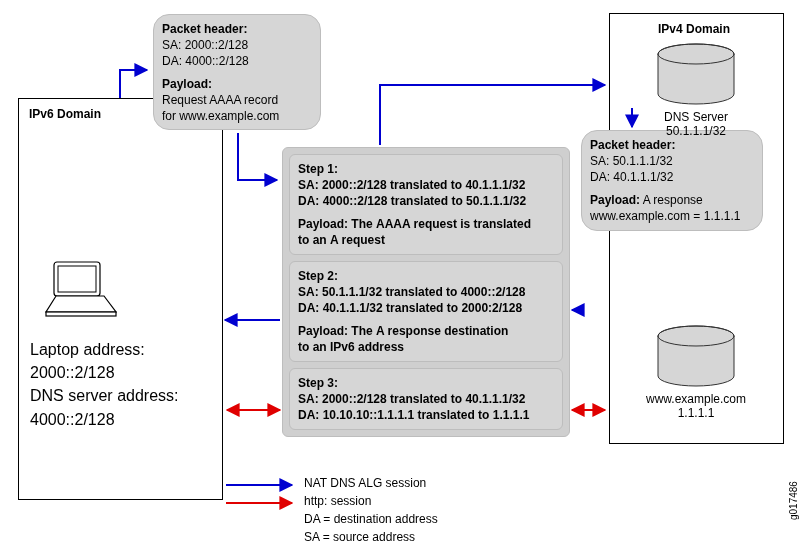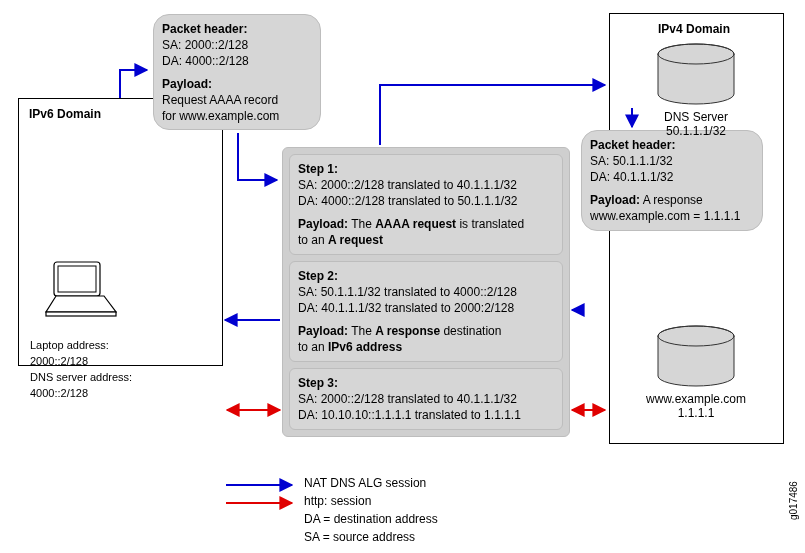--- a/index.html
+++ b/index.html
@@ -34,20 +34,21 @@
     box-sizing: border-box;
     line-height: 1.35;
   }
   .steps-container {
     position: absolute;
     background: #cfcfcf;
     border: 1px solid #bdbdbd;
     border-radius: 6px;
     padding: 6px 6px;
     box-sizing: border-box;
+    font-weight: bold;
   }
   .step-box {
     background: #d6d6d6;
     border: 1px solid #bdbdbd;
     border-radius: 6px;
     padding: 6px 8px;
     box-sizing: border-box;
     line-height: 1.35;
     margin-bottom: 6px;
   }
@@ -68,21 +69,21 @@
     top: 68px;
     font-size: 12px;
   }
   .laptop {
     position: absolute;
     width: 90px;
     text-align: left;
   }
   .laptop-label {
     position: absolute;
-    font-size: 11px;
+    font-size: 16px;
     line-height: 1.45;
   }
   .legend {
     position: absolute;
     font-size: 12px;
     line-height: 1.45;
   }
   .legend-row {
     display: flex;
     align-items: center;
@@ -103,21 +104,21 @@
     font-size: 10px;
     color: #000;
     transform: rotate(-90deg);
     transform-origin: left top;
   }
 </style>
 </head>
 <body>
 <div class="stage">
 
-<div class="domain-box" style="left:18px; top:98px; width:205px; height:268px;">
+<div class="domain-box" style="left:18px; top:98px; width:205px; height:402px;">
   <div class="domain-title" style="left:10px; top:8px;">IPv6 Domain</div>
 </div>
 
 <div class="domain-box" style="left:609px; top:13px; width:175px; height:431px;">
   <div class="domain-title" style="left:48px; top:8px;">IPv4 Domain</div>
 </div>
 
 <div class="info-box" style="left:153px; top:14px; width:168px; height:116px;">
   <div><b>Packet header:</b></div>
   <div>SA: 2000::2/128</div>

